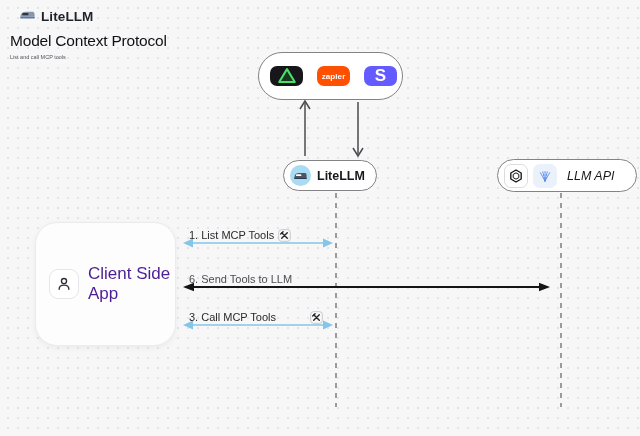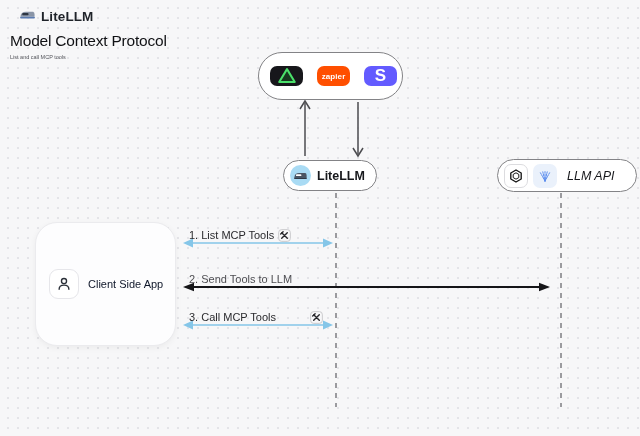--- a/index.html
+++ b/index.html
@@ -35,21 +35,21 @@
   .mini-sq { width:24px; height:24px; border-radius:7px; display:flex; align-items:center; justify-content:center; flex:0 0 auto; }
   .openai-sq { background:#ffffff; border:1px solid #dcdcdf; }
   .fan-sq { background:#eaf1fb; }
   .litellm-circle { width:21px; height:21px; border-radius:50%; background:#a9dbf4; display:flex; align-items:center; justify-content:center; }
   
   .client-box { position:absolute; left:35px; top:222px; width:141px; height:124px; background:#fdfdfe;
     border:1.5px solid #ebebee; border-radius:22px; box-shadow:0 2px 6px rgba(0,0,0,.05);
     display:flex; align-items:center; padding-left:13px; gap:9px; }
   .client-icon-sq { width:30px; height:30px; border-radius:9px; background:#ffffff; border:1px solid #e6e6ea;
     display:flex; align-items:center; justify-content:center; flex:0 0 auto; }
-  .client-text { font-size:11px; font-weight:500; color:#0f172a; }
+  .client-text { font-size:17px; font-weight:500; color:#4c1d95; }
   
   .flow-label { position:absolute; display:flex; align-items:flex-start; gap:4px; font-size:11px; font-weight:500; color:#2b2b2e; }
   .flow-1 { left:189px; top:229px; }
   .flow-2 { left:189px; top:273px; color:#4e4e52; }
   .flow-3 { left:189px; top:311px;gap:34px; }
   
   .overlay { position:absolute; left:0; top:0; pointer-events:none; }
   .lifeline { stroke:#9b9b9f; stroke-width:2; stroke-dasharray:5 5; }
   .vline { stroke:#4d4d50; stroke-width:1.5; }
   .vhead { stroke:#4d4d50; stroke-width:1.5; fill:none; }
@@ -167,21 +167,21 @@
   <div class="flow-label flow-1">
     <span>1. List MCP Tools</span>
     <span>
       <svg width="13" height="13" viewBox="0 0 14 14">
         <rect x="0.7" y="0.7" width="12.6" height="12.6" rx="3.2" fill="none" stroke="#c6c6c9" stroke-width="1"></rect>
         <path d="M4 4 L10 10 M10 4 L4 10 M2.9 5.5 L5.5 2.9" stroke="#26262a" stroke-width="1.5" stroke-linecap="round" fill="none"></path>
       </svg>
     </span>
   </div>
   <div class="flow-label flow-2">
-    <span>2. Send Tools to LLM</span>
+    <span>6. Send Tools to LLM</span>
   </div>
   <div class="flow-label flow-3">
     <span>3. Call MCP Tools</span>
     <span>
       <svg width="13" height="13" viewBox="0 0 14 14">
         <rect x="0.7" y="0.7" width="12.6" height="12.6" rx="3.2" fill="none" stroke="#c6c6c9" stroke-width="1"></rect>
         <path d="M4 4 L10 10 M10 4 L4 10 M2.9 5.5 L5.5 2.9" stroke="#26262a" stroke-width="1.5" stroke-linecap="round" fill="none"></path>
       </svg>
     </span>
   </div>

